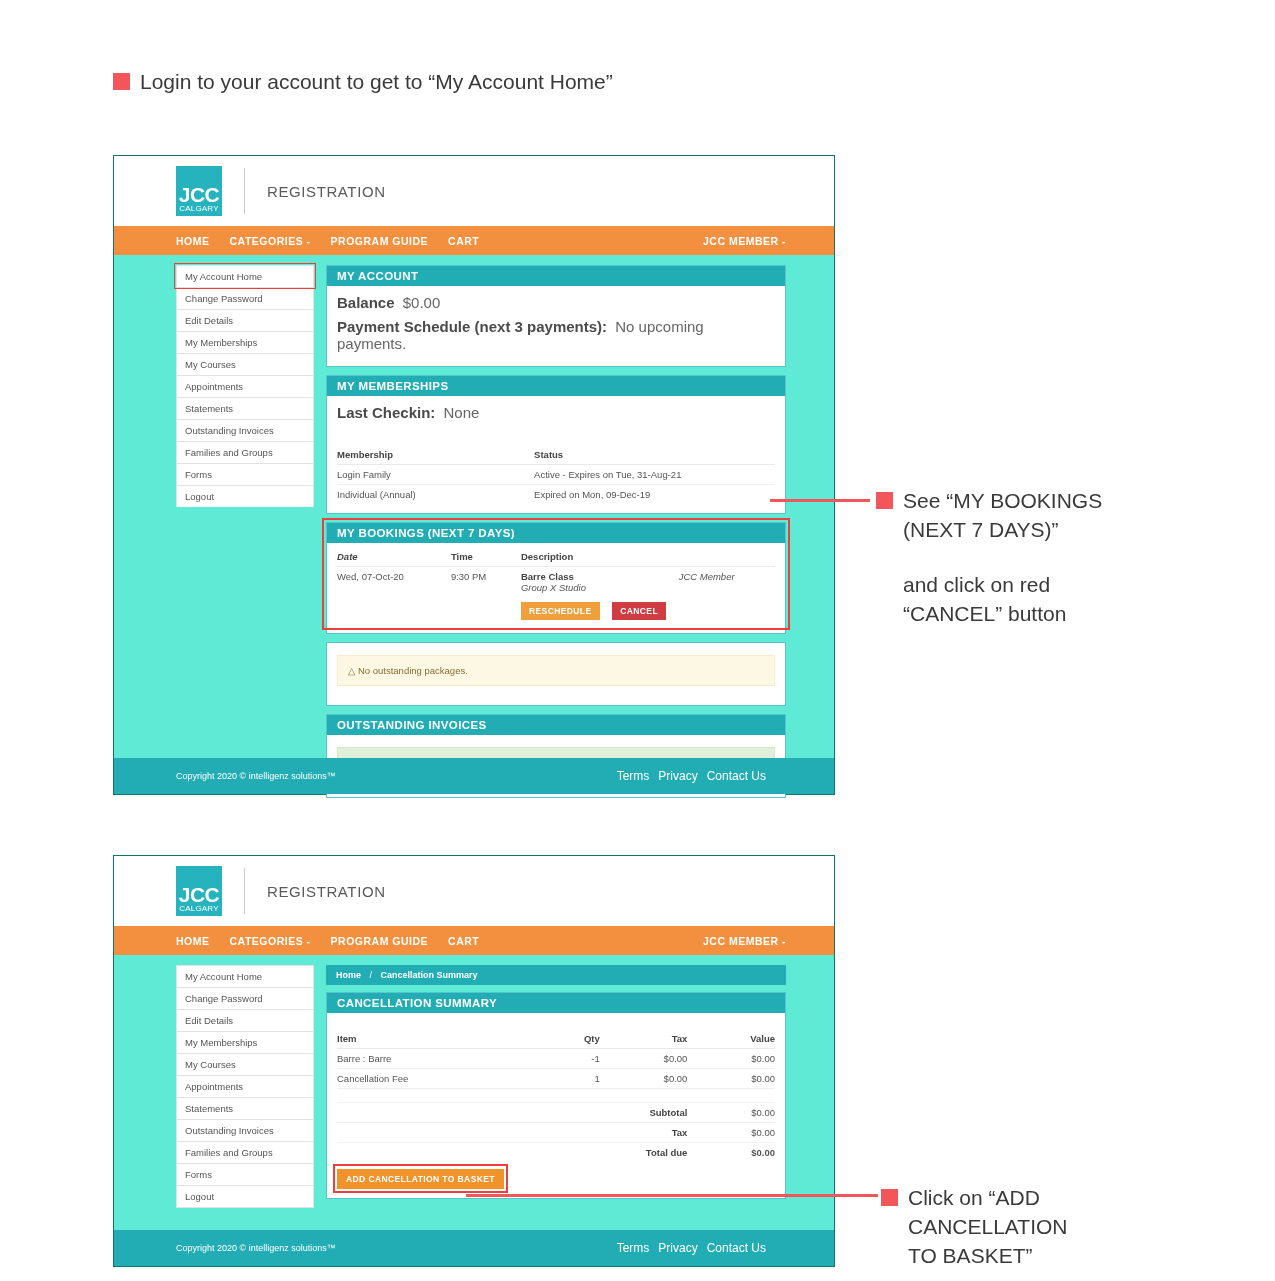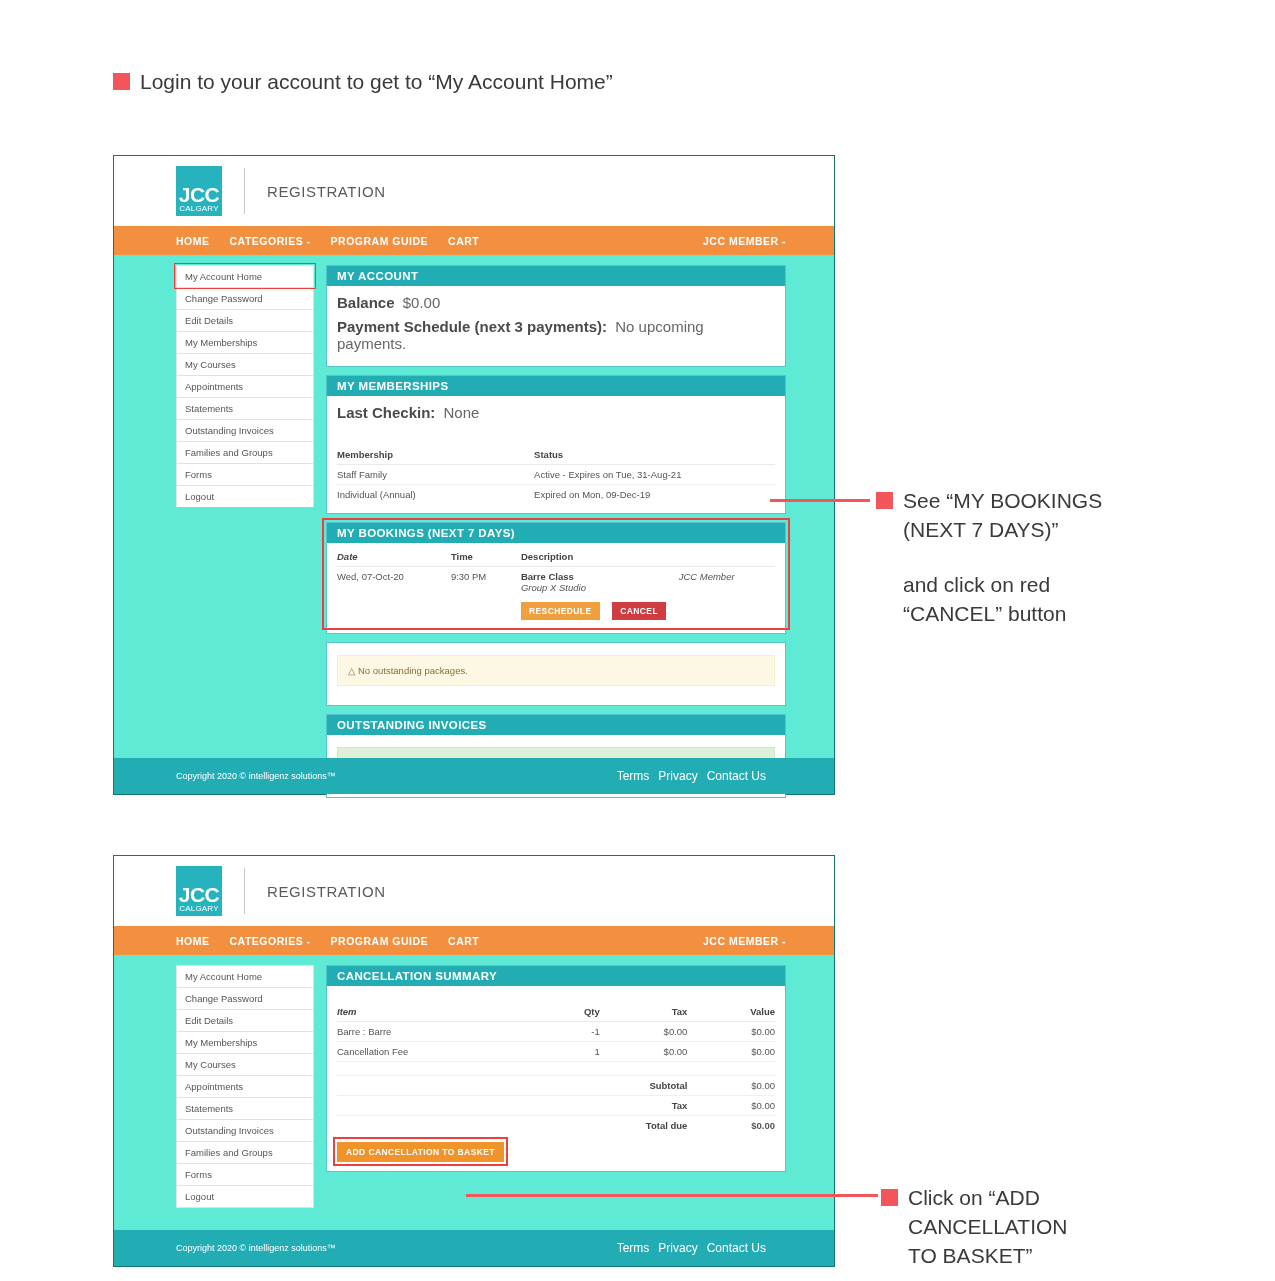--- a/index.html
+++ b/index.html
@@ -238,21 +238,21 @@
             </div>
             <table class="t">
               <thead>
                 <tr>
                   <th style="width:45%;">Membership</th>
                   <th>Status</th>
                 </tr>
               </thead>
               <tbody>
                 <tr>
-                  <td>Staff Family</td>
+                  <td>Login Family</td>
                   <td>Active - Expires on Tue, 31-Aug-21</td>
                 </tr>
                 <tr>
                   <td style="border-bottom:none;">Individual (Annual)</td>
                   <td style="border-bottom:none;">Expired on Mon, 09-Dec-19</td>
                 </tr>
               </tbody>
             </table>
           </div>
         </div>
@@ -364,28 +364,33 @@
         <div class="side-item">Appointments</div>
         <div class="side-item">Statements</div>
         <div class="side-item">Outstanding Invoices</div>
         <div class="side-item">Families and Groups</div>
         <div class="side-item">Forms</div>
         <div class="side-item">Logout</div>
       </div>
 
       <div class="content">
 
+        <div class="breadcrumb">
+          <span>Home</span>
+          <span class="sep">/</span>
+          <span>Cancellation Summary</span>
+        </div>
 
         <div class="panel">
           <div class="panel-head">CANCELLATION SUMMARY</div>
           <div class="panel-body" style="padding-top:16px;">
             <table class="t totals">
               <thead>
                 <tr>
-                  <th style="width:46%;font-style:italic;">Item</th>
+                  <th style="width:46%;">Item</th>
                   <th class="num" style="width:14%;">Qty</th>
                   <th class="num" style="width:20%;">Tax</th>
                   <th class="num" style="width:20%;">Value</th>
                 </tr>
               </thead>
               <tbody>
                 <tr>
                   <td>Barre : Barre</td>
                   <td class="num">-1</td>
                   <td class="num">$0.00</td>

